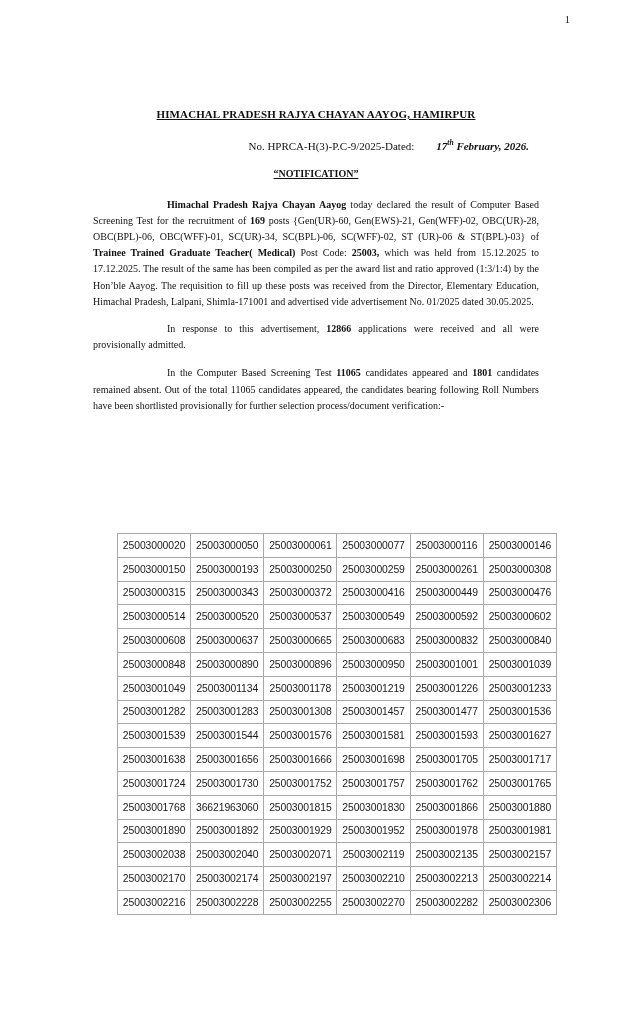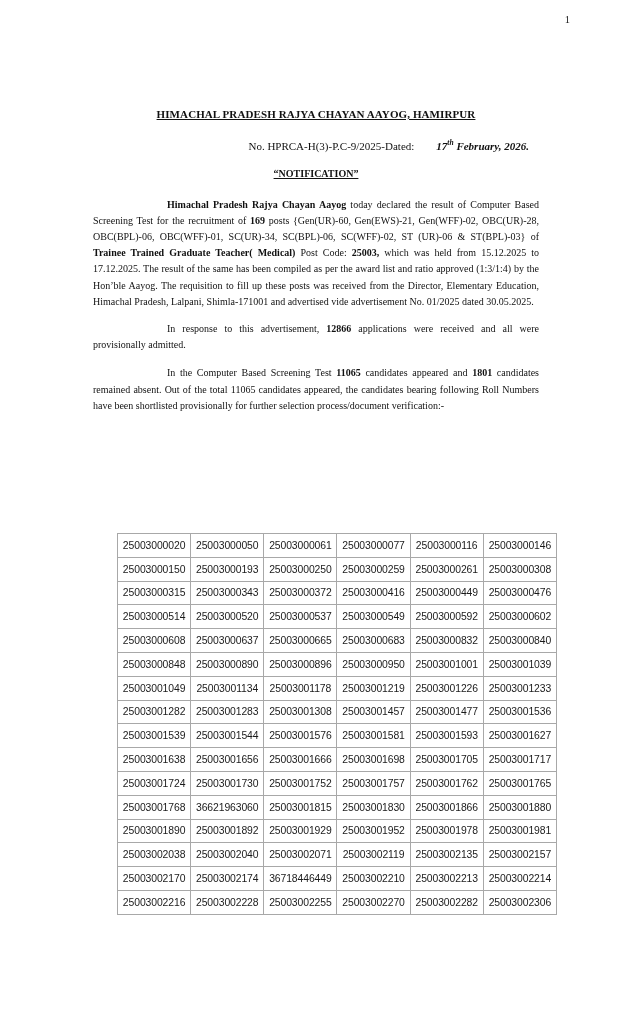--- a/index.html
+++ b/index.html
@@ -243,21 +243,21 @@
             <td>25003002038</td>
             <td>25003002040</td>
             <td>25003002071</td>
             <td>25003002119</td>
             <td>25003002135</td>
             <td>25003002157</td>
           </tr>
           <tr>
             <td>25003002170</td>
             <td>25003002174</td>
-            <td>36718446449</td>
+            <td>25003002197</td>
             <td>25003002210</td>
             <td>25003002213</td>
             <td>25003002214</td>
           </tr>
           <tr>
             <td>25003002216</td>
             <td>25003002228</td>
             <td>25003002255</td>
             <td>25003002270</td>
             <td>25003002282</td>

